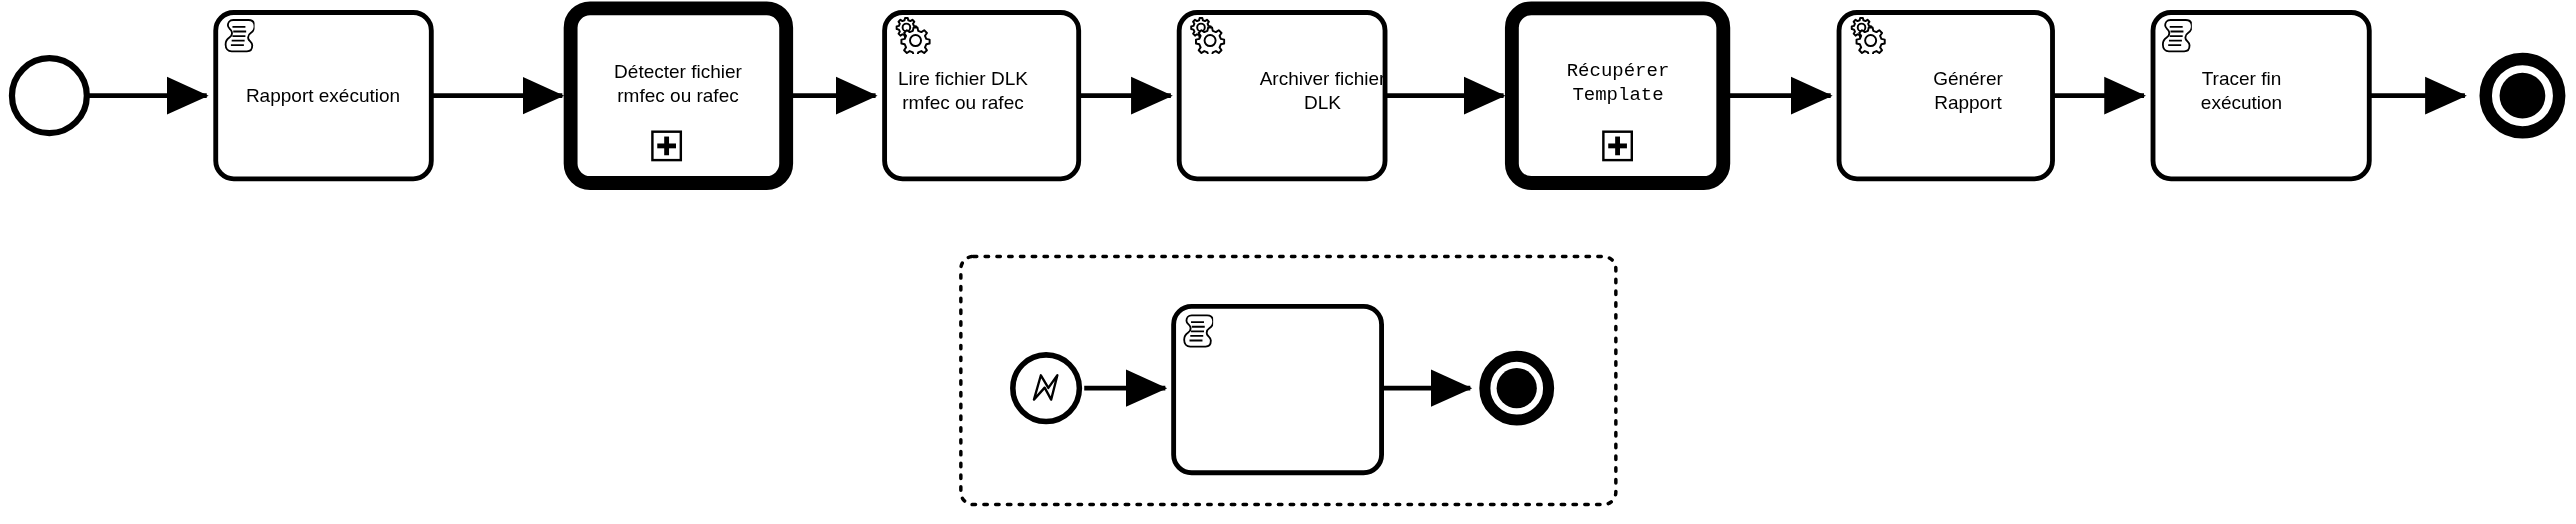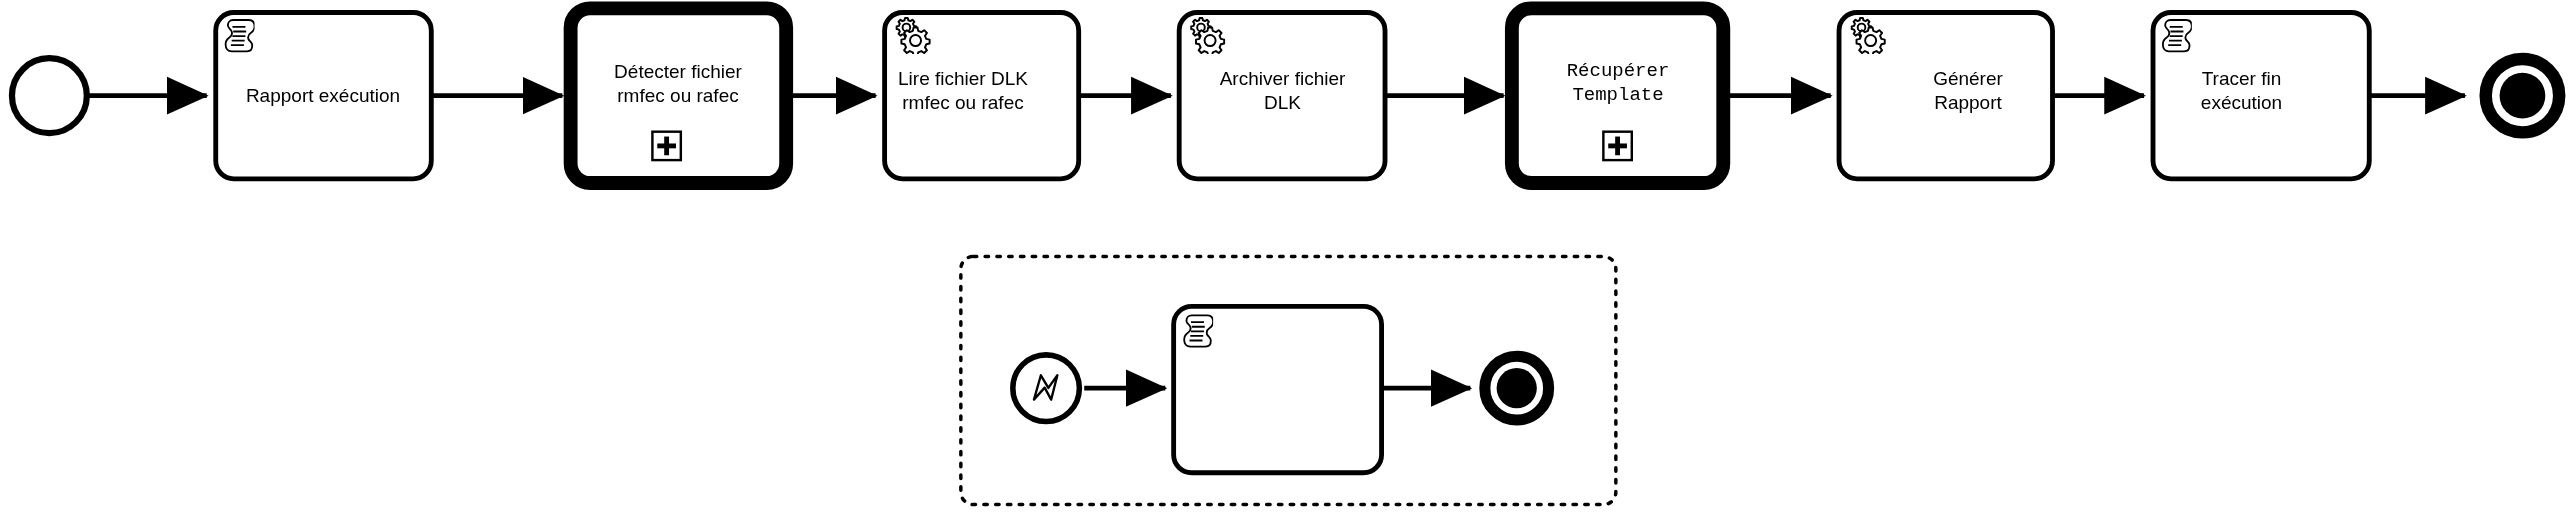--- a/index.html
+++ b/index.html
@@ -179,21 +179,21 @@
   </svg>
 
   <div class="node-label" style="left:222px; top:54px; width:202px; height:83px;">Rapport exécution</div>
 
   <div class="node-label" style="left:577px; top:42px; width:202px; height:83px;">Détecter fichier
 rmfec ou rafec</div>
 
   <div class="node-label" style="left:888px; top:49px; width:150px; height:83px;">Lire fichier DLK
 rmfec ou rafec</div>
 
-  <div class="node-label" style="left:1183px; top:49px; width:199px; height:83px;">Archiver fichier
+  <div class="node-label" style="left:1183px; top:49px; width:199px; height:83px;padding-left:40px;">Archiver fichier
 DLK</div>
 
   <div class="node-label" style="left:1519px; top:42px; width:198px; height:83px;font-family:Liberation Mono, monospace;">Récupérer
 Template</div>
 
   <div class="node-label" style="left:1843px; top:49px; width:250px; height:83px;">Générer
 Rapport</div>
 
   <div class="node-label" style="left:2157px; top:49px; width:169px; height:83px;">Tracer fin
 exécution</div>

